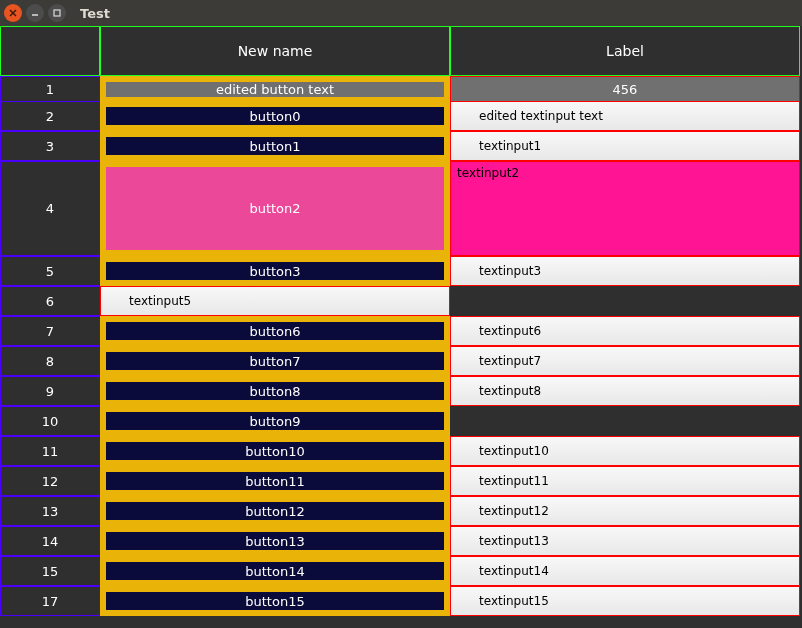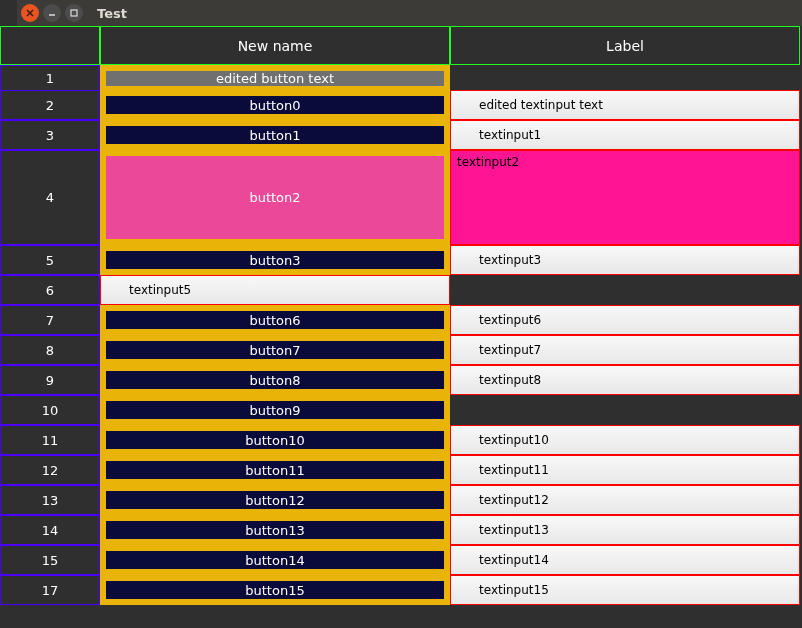--- a/index.html
+++ b/index.html
@@ -10,21 +10,20 @@
       color: #fff;
       width: 802px;
       height: 628px;
       overflow: hidden;
     }
     .titlebar {
       height: 26px;
       background: #3c3b37;
       display: flex;
       align-items: center;
-      margin-left: 17px;
     }
     .window-controls {
       display: flex;
       gap: 0;
       padding-left: 4px;
     }
     .wbtn {
       width: 18px; height: 18px;
       border-radius: 9px;
       background: #4c4c4c;
@@ -40,21 +39,21 @@
       font-weight: bold;
       font-size: 13px;
       padding-left: 10px;
     }
     .table {
       width: 800px;
     }
     .hdr {
       display: grid;
       grid-template-columns: 100px 350px 350px;
-      height: 39px;
+      height: 50px;
     }
     .hdr-cell {
       border: 1px solid #21ff21;
       display:flex; align-items:center; justify-content:center;
       color: #fff;
       font-size: 14px;
       background: #2f2f2f;
     }
     .row {
       display: grid;
@@ -131,20 +130,21 @@
 <div class="table">
   <div class="hdr">
     <div class="hdr-cell"></div>
     <div class="hdr-cell">New name</div>
     <div class="hdr-cell">Label</div>
   </div>
   <div id="rows">
       <div class="row first">
         <div class="idx">1</div>
         <div class="btn gray">edited button text</div>
+        <div class="inp gray">456</div>
       </div>
       <div class="row ">
         <div class="idx">2</div>
         <div class="btn navy">button0</div>
         <div class="inp light">edited textinput text</div>
       </div>
       <div class="row ">
         <div class="idx">3</div>
         <div class="btn navy">button1</div>
         <div class="inp light">textinput1</div>

